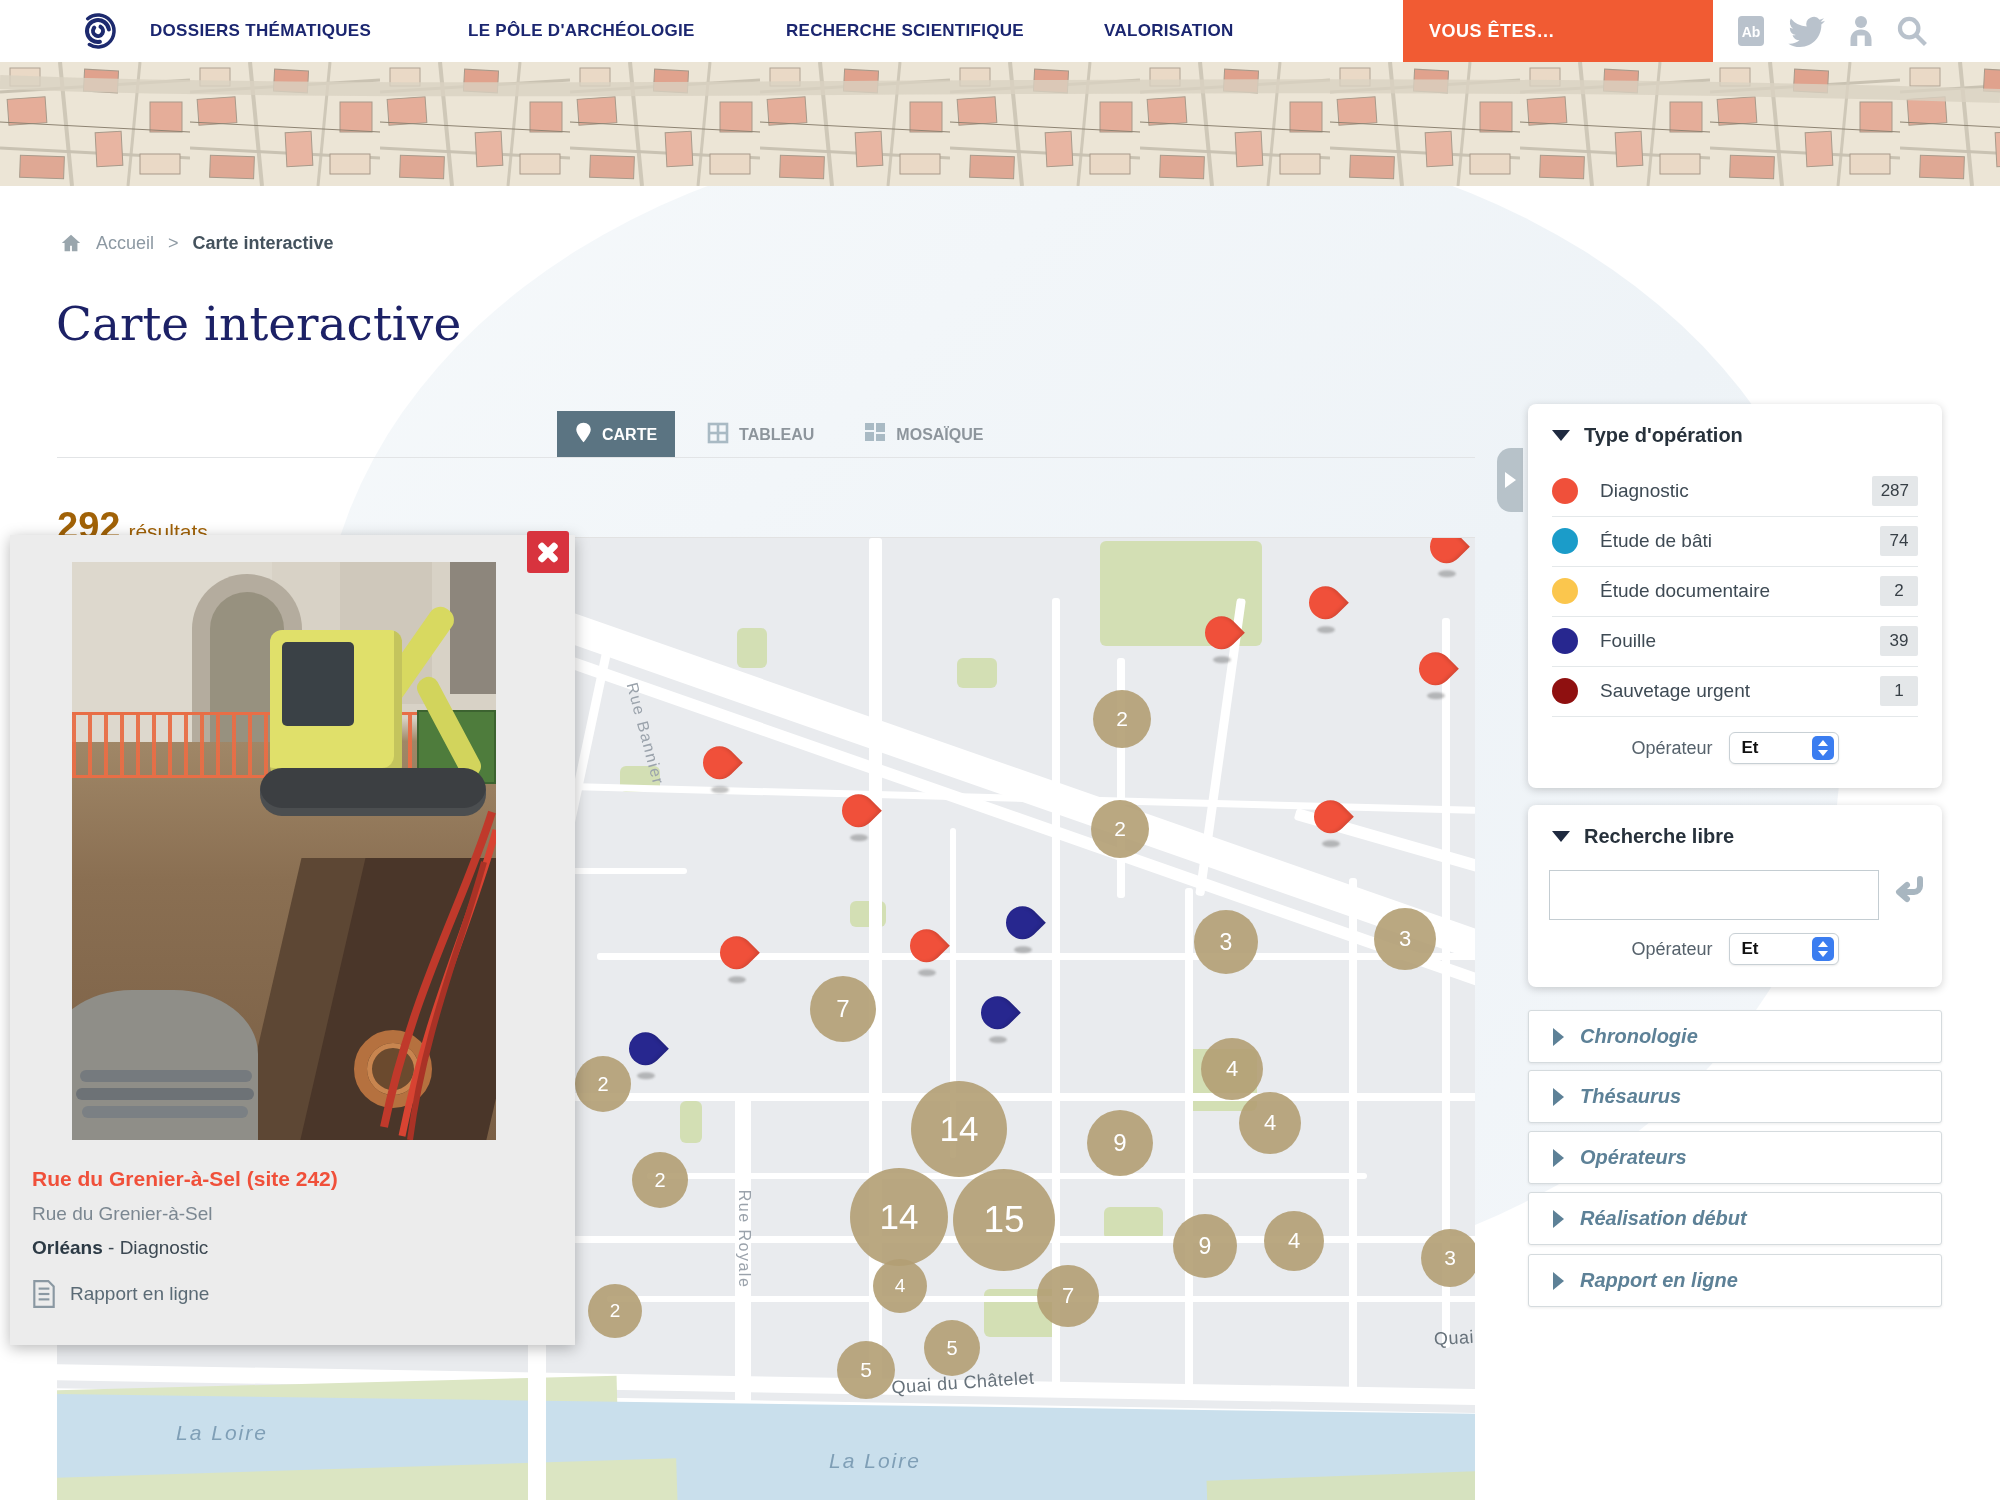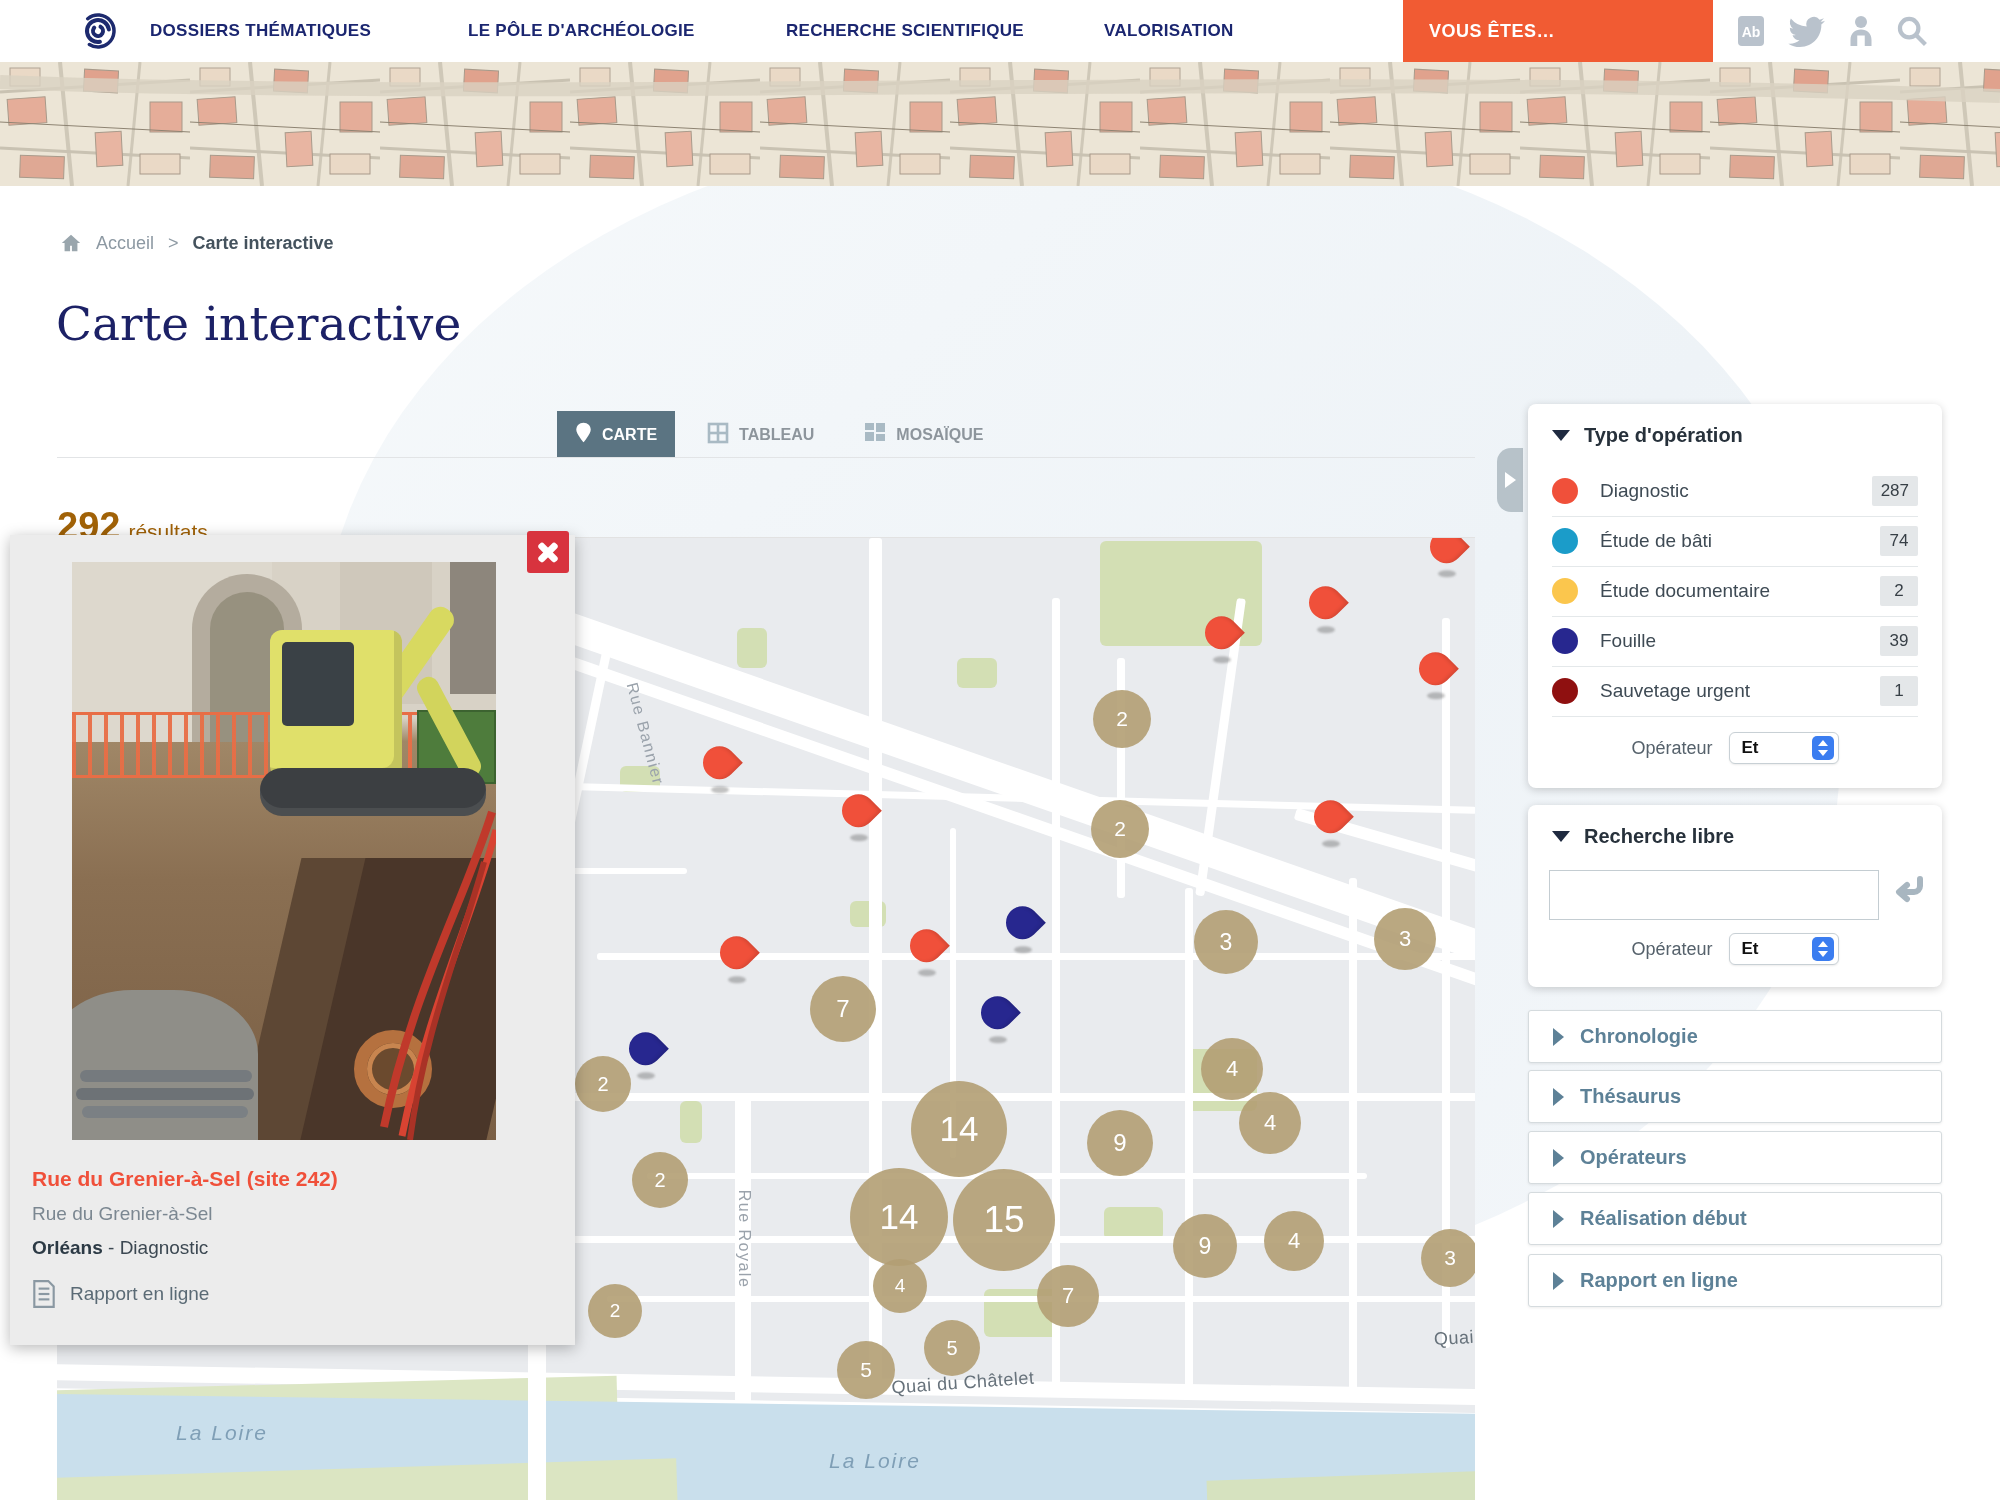--- a/index.html
+++ b/index.html
@@ -120,21 +120,21 @@
   .stepper:before,.stepper:after{content:"";position:absolute;left:6px;width:0;height:0;
           border-left:5px solid transparent;border-right:5px solid transparent;}
   .stepper:before{top:4px;border-bottom:6px solid #fff;}
   .stepper:after{bottom:4px;border-top:6px solid #fff;}
   #search-input{position:absolute;left:21px;top:65px;width:330px;height:50px;border:1px solid #c4cdd2;
           background:#fff;font-size:18px;padding:4px 10px;box-sizing:border-box;}
   #search-enter{position:absolute;right:16px;top:70px;cursor:pointer;}
   .acc{position:absolute;left:1528px;width:414px;height:53px;background:#fff;
        border:1px solid #d5dbde;border-radius:3px;box-sizing:border-box;display:flex;
        align-items:center;gap:16px;padding-left:24px;z-index:10;cursor:pointer;
-       box-shadow:0 1px 3px rgba(0,0,0,.08);}
+       box-shadow:0 1px 3px rgba(0,0,0,.08);font-style:italic;}
   .acc .acc-label{font-size:20px;font-weight:bold;color:#5d8197;}
 </style>
 </head>
 <body>
 <div id="app">
 
 <div id="swirl"></div>
 
 <div id="navbar">
   <div class="abs" style="left:80px;top:13px;">

